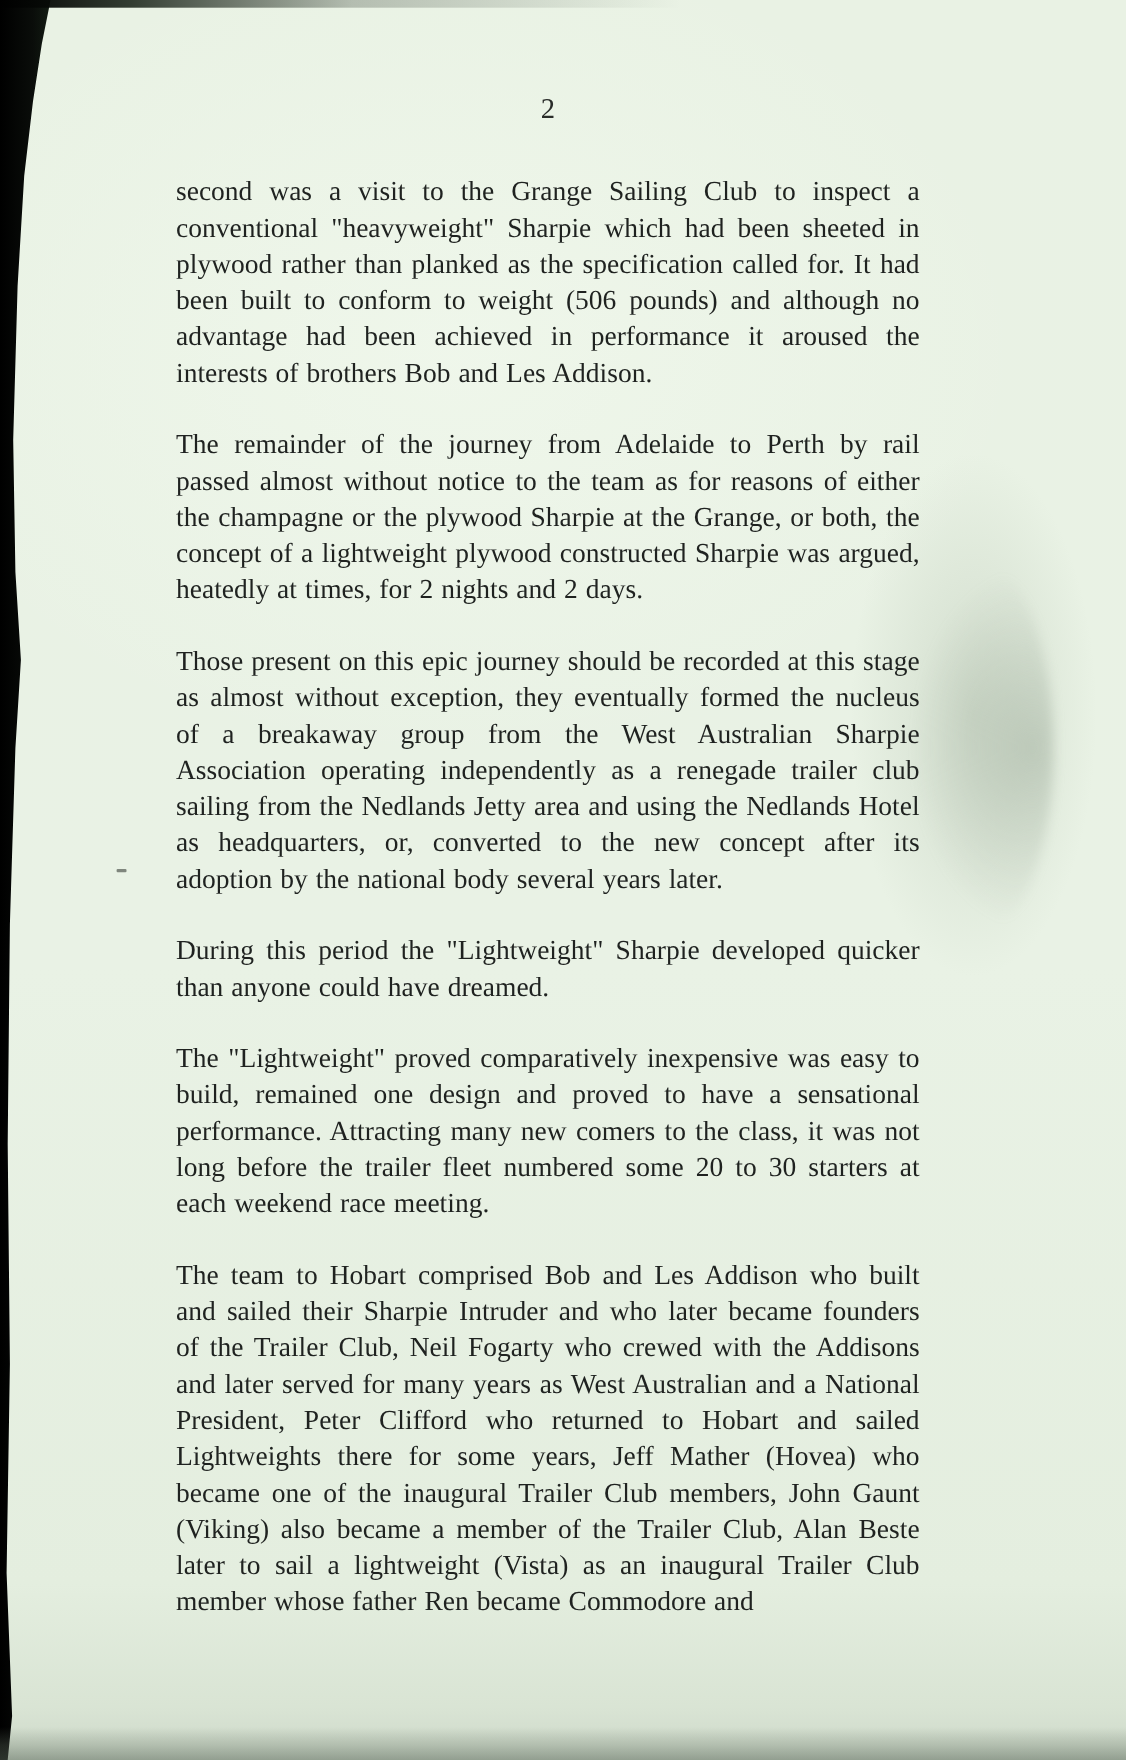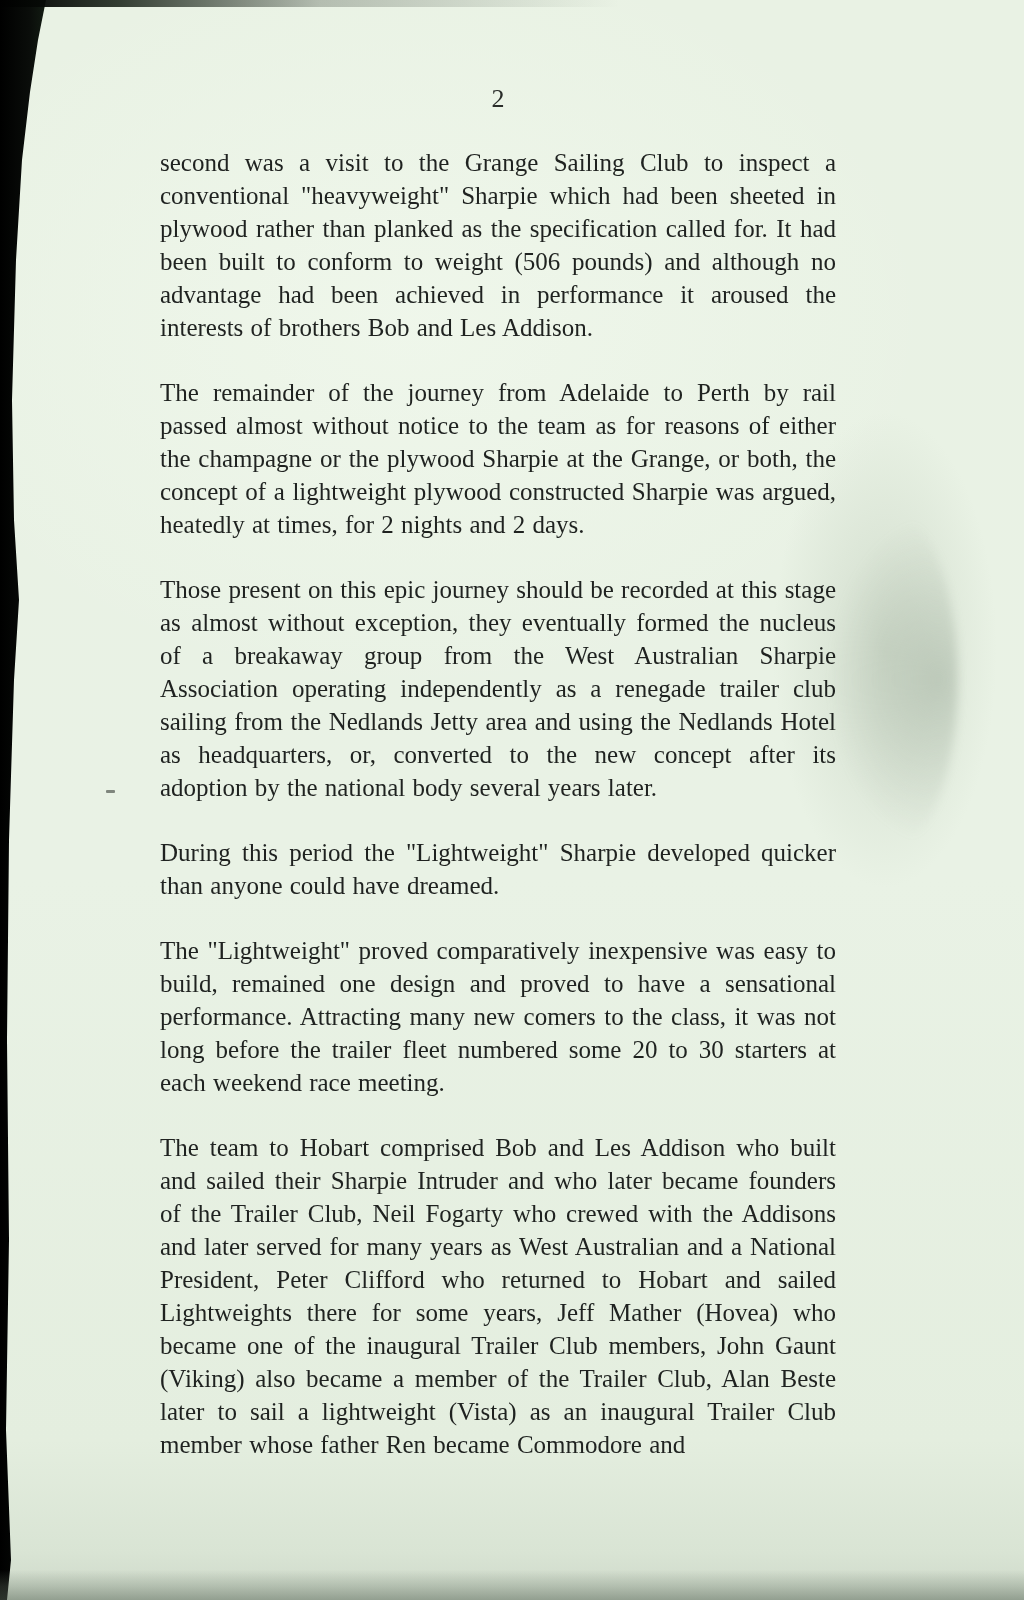--- a/index.html
+++ b/index.html
@@ -73,21 +73,21 @@
     position: absolute;
     top: 142px;
     left: 160px;
     width: 676px;
     color: #1f2220;
     font-size: 25px;
     line-height: 33px;
     text-align: justify;
   }
   .text-block p {
-    margin: 4px 0 32px 0;
+    margin: 16px 0 32px 0;
     word-spacing: 1px;
   }
   .margin-mark {
     position: absolute;
     top: 790px;
     left: 106px;
     width: 9px;
     height: 3px;
     background: rgba(40,45,40,0.55);
     border-radius: 1px;

